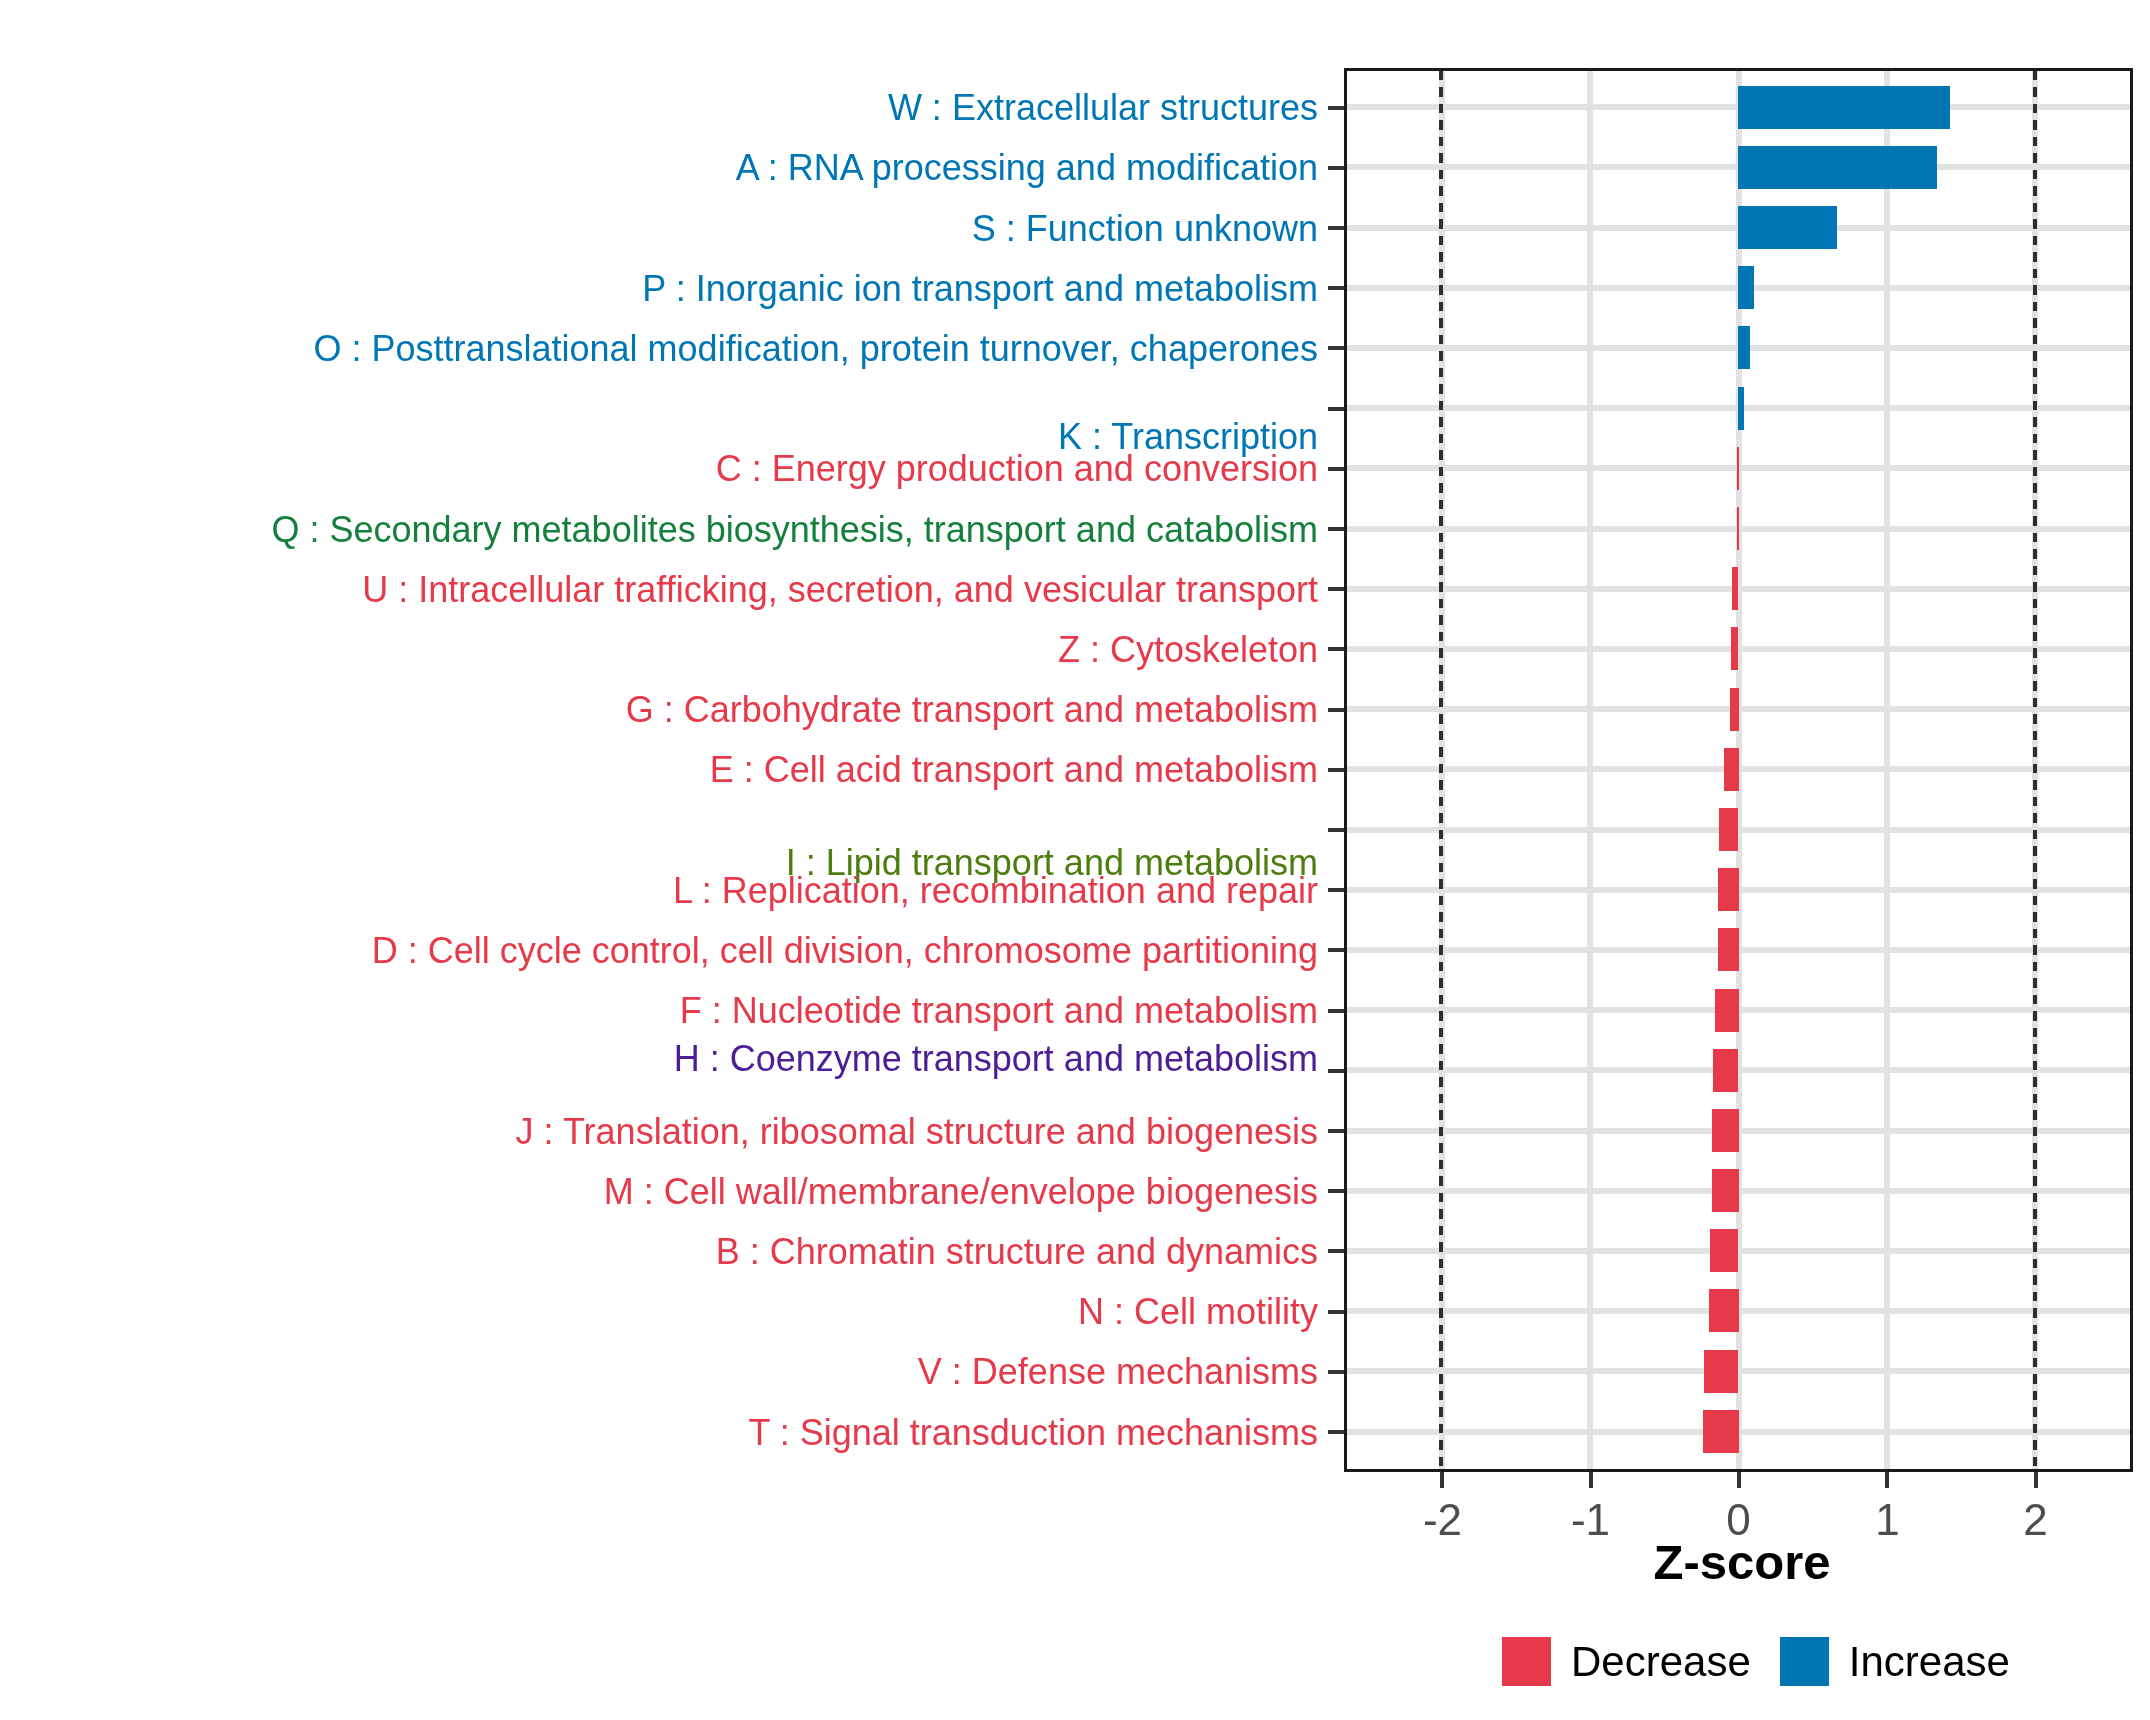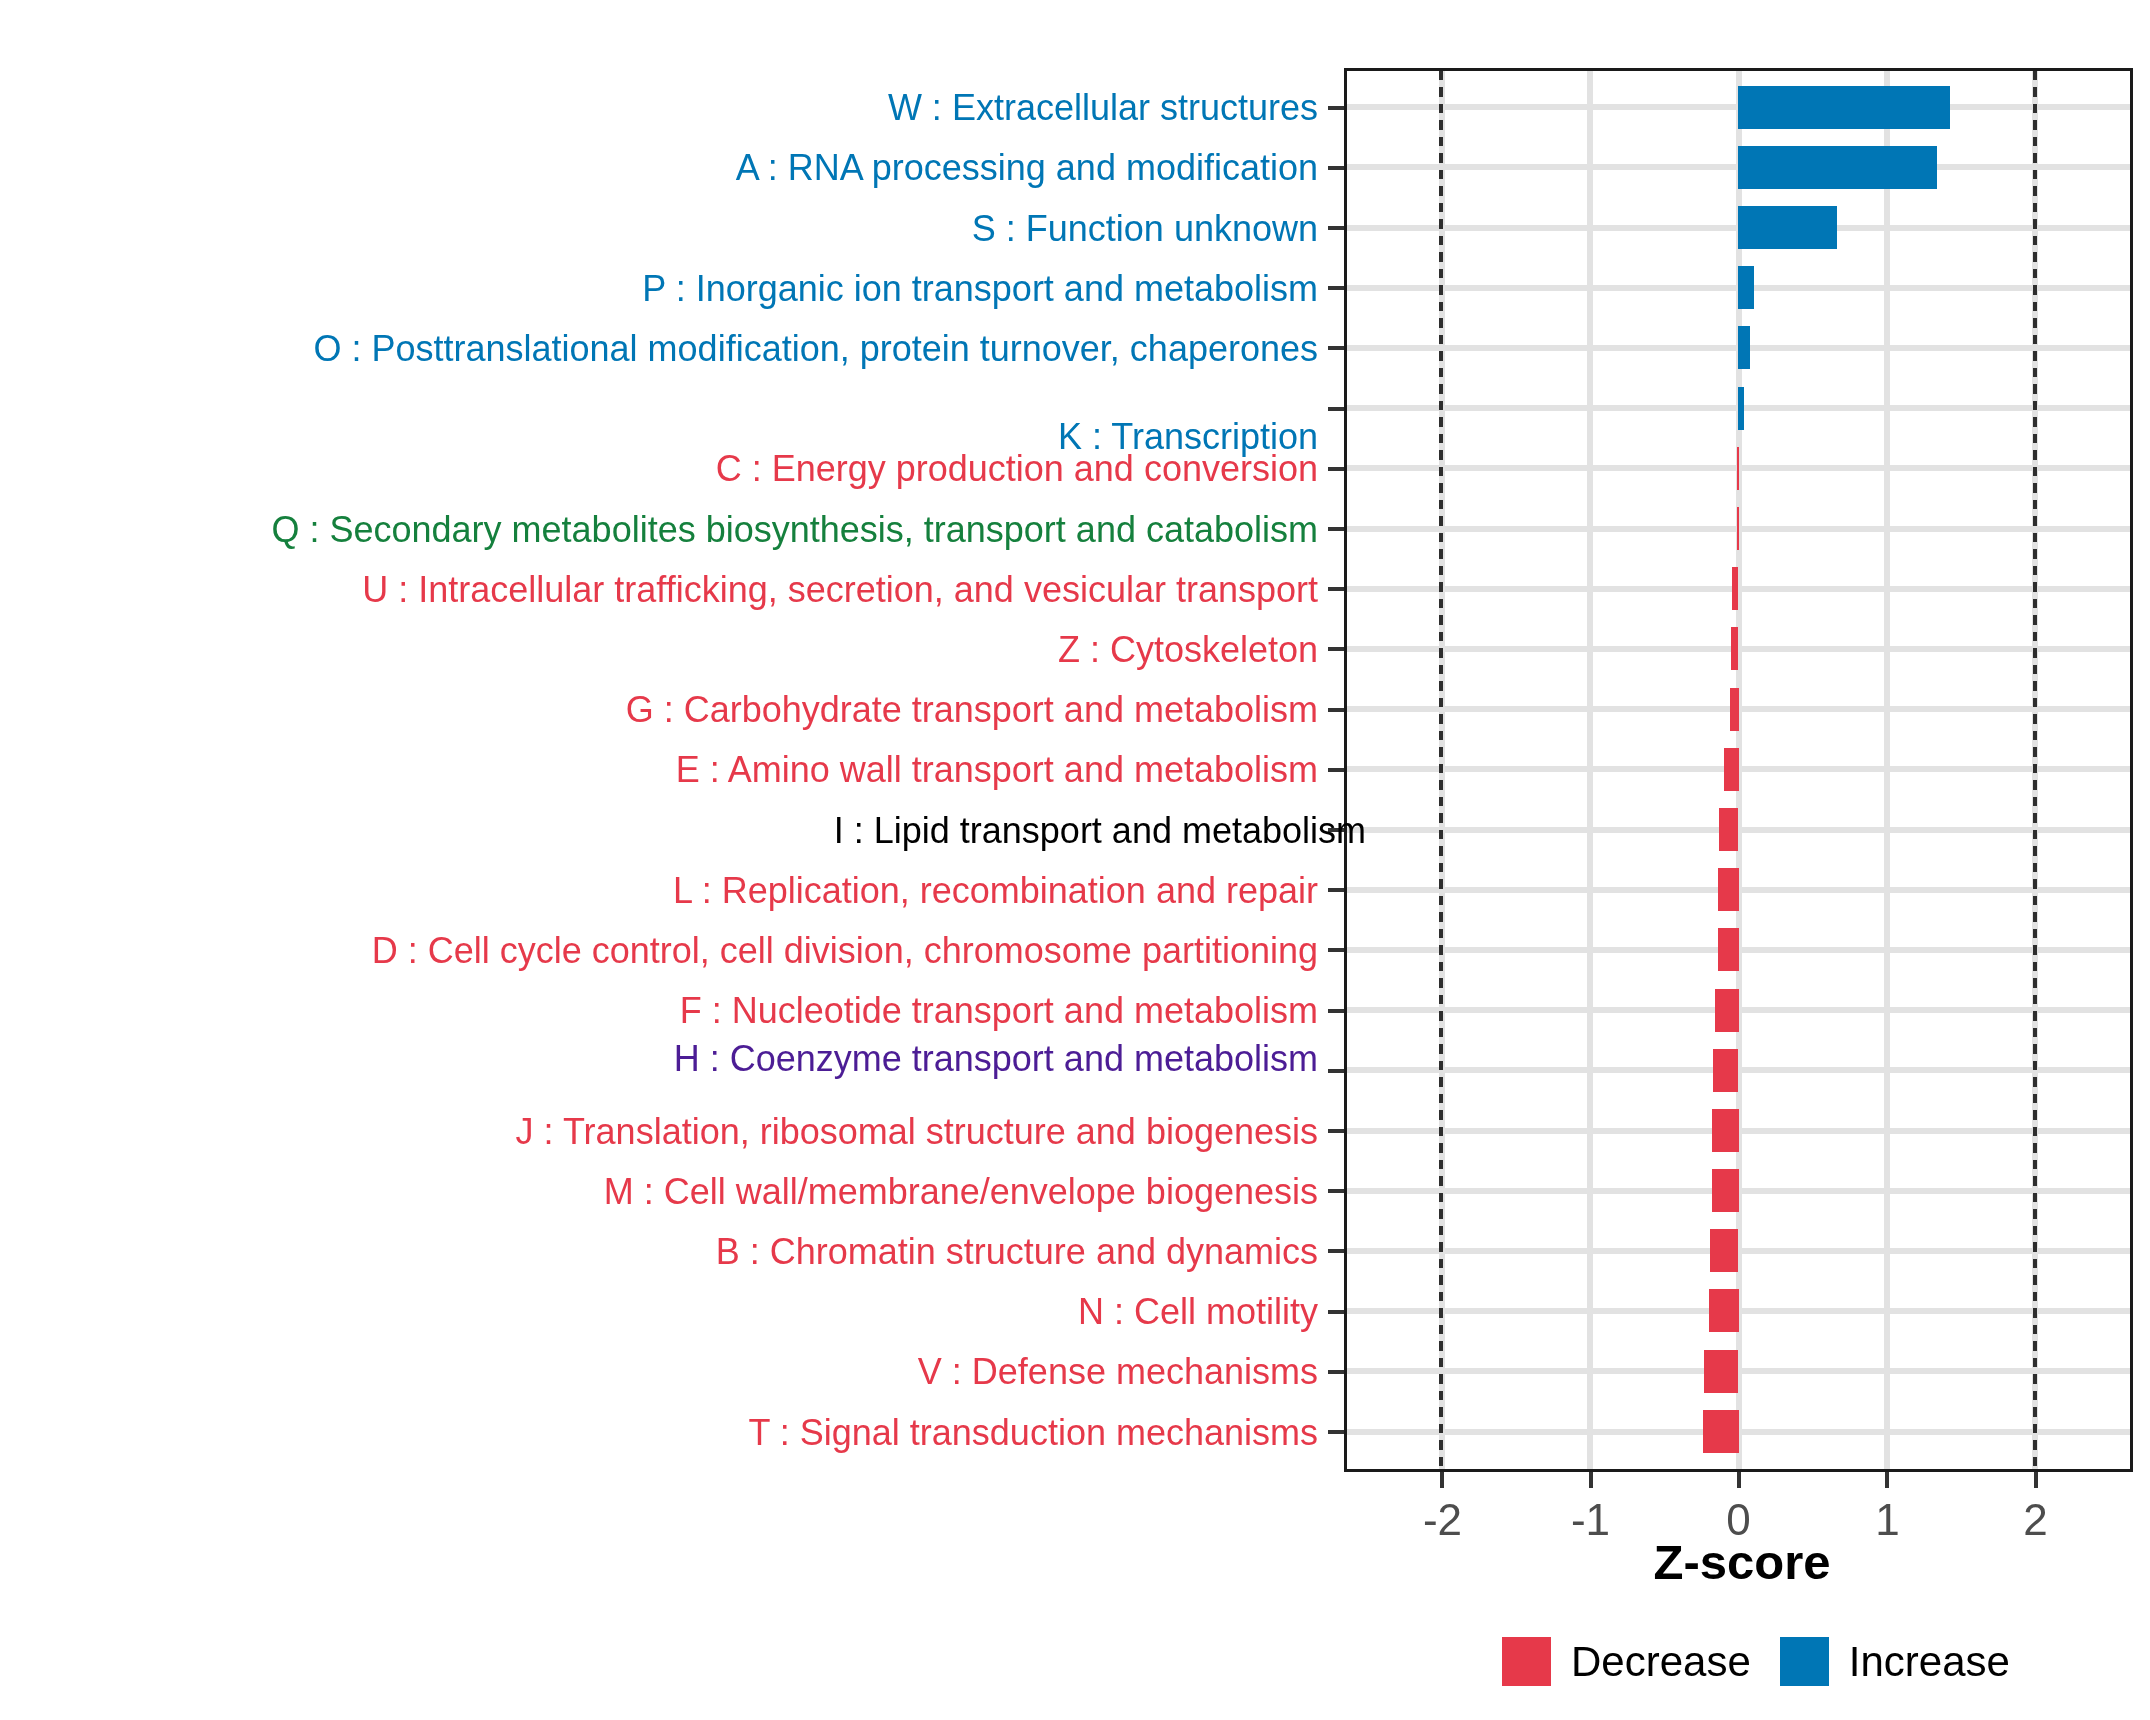--- a/index.html
+++ b/index.html
@@ -180,23 +180,23 @@
       <div class="cat-label" style="top: 447px; color: rgb(230, 57, 74);">C : Energy production and conversion</div>
       <div class="y-tick" style="left: 1328px; top: 527px;"></div>
       <div class="cat-label" style="top: 508px; color: #15803d;">Q : Secondary metabolites biosynthesis, transport and catabolism</div>
       <div class="y-tick" style="left: 1328px; top: 587px;"></div>
       <div class="cat-label" style="top: 568px; color: rgb(230, 57, 74);">U : Intracellular trafficking, secretion, and vesicular transport</div>
       <div class="y-tick" style="left: 1328px; top: 647px;"></div>
       <div class="cat-label" style="top: 628px; color: rgb(230, 57, 74);">Z : Cytoskeleton</div>
       <div class="y-tick" style="left: 1328px; top: 708px;"></div>
       <div class="cat-label" style="top: 688px; color: rgb(230, 57, 74);">G : Carbohydrate transport and metabolism</div>
       <div class="y-tick" style="left: 1328px; top: 768px;"></div>
-      <div class="cat-label" style="top: 748px; color: rgb(230, 57, 74);">E : Amino wall transport and metabolism</div>
+      <div class="cat-label" style="top: 748px; color: rgb(230, 57, 74);">E : Cell acid transport and metabolism</div>
       <div class="y-tick" style="left: 1328px; top: 828px;"></div>
-      <div class="cat-label" style="top: 809px; color: #000000; padding-left: 48px;">I : Lipid transport and metabolism</div>
+      <div class="cat-label" style="top: 841px; color: #4d7c0f;">I : Lipid transport and metabolism</div>
       <div class="y-tick" style="left: 1328px; top: 888px;"></div>
       <div class="cat-label" style="top: 869px; color: rgb(230, 57, 74);">L : Replication, recombination and repair</div>
       <div class="y-tick" style="left: 1328px; top: 948px;"></div>
       <div class="cat-label" style="top: 929px; color: rgb(230, 57, 74);">D : Cell cycle control, cell division, chromosome partitioning</div>
       <div class="y-tick" style="left: 1328px; top: 1009px;"></div>
       <div class="cat-label" style="top: 989px; color: rgb(230, 57, 74);">F : Nucleotide transport and metabolism</div>
       <div class="y-tick" style="left: 1328px; top: 1069px;"></div>
       <div class="cat-label" style="top: 1037px; color: #4c1d95;">H : Coenzyme transport and metabolism</div>
       <div class="y-tick" style="left: 1328px; top: 1129px;"></div>
       <div class="cat-label" style="top: 1110px; color: rgb(230, 57, 74);">J : Translation, ribosomal structure and biogenesis</div>

